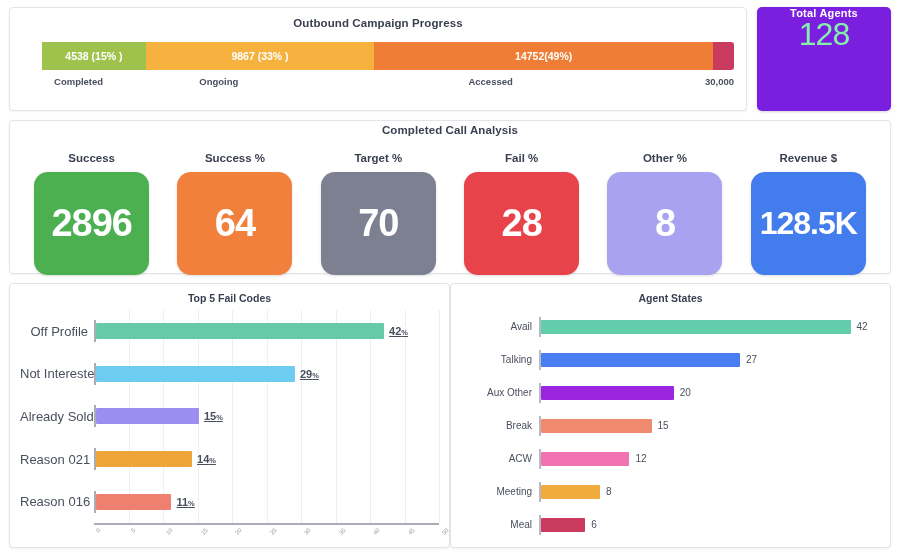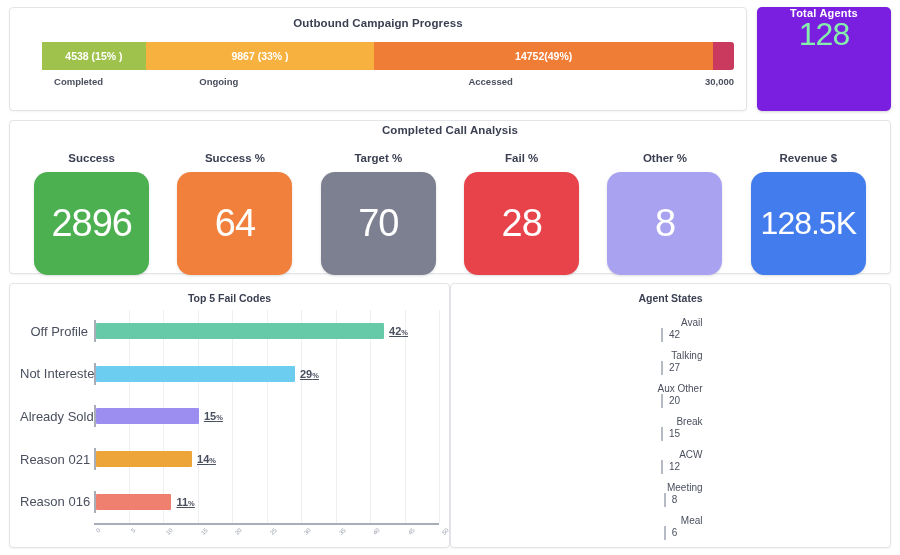--- a/index.html
+++ b/index.html
@@ -88,21 +88,21 @@
   .kpi { display: flex; flex-direction: column; align-items: center; width: 132px; }
   .kpi-label {
     font-size: 11.5px; font-weight: 700; color: #3a3f51;
     margin-bottom: 8px; white-space: nowrap;
   }
   .kpi-box {
     width: 115px; height: 103px;
     border-radius: 14px;
     display: flex; align-items: center; justify-content: center;
     color: #ffffff;
-    font-size: 38px; font-weight: 400;
+    font-size: 38px; font-weight: 700;
     letter-spacing: -1px;
     box-shadow: 0 1px 3px rgba(0,0,0,0.13);
   }
   .kpi-box.sm { font-size: 32px; }
 
   
   .row3 { display: flex; flex: 1; }
   .chart-panel { flex: 1; padding: 8px 10px 4px 10px; display: flex; flex-direction: column; }
   .chart-title {
     text-align: center; font-size: 10.5px; font-weight: 700; color: #3a3f51;
@@ -130,21 +130,21 @@
 
   .xaxis { height: 20px; position: relative; margin-left: 74px; border-top: 2px solid #a9adb8; }
   .xtick {
     position: absolute; top: 2px;
     font-size: 6px; color: #9aa0ad;
     transform: rotate(-45deg); transform-origin: top right;
     white-space: nowrap;
   }
 
   .agent-rows { flex: 1; display: flex; flex-direction: column; justify-content: space-around; padding-bottom: 2px; }
-  .agent-row { display: flex; align-items: center; height: 20px; flex-direction: column; }
+  .agent-row { display: flex; align-items: center; height: 20px; }
   .agent-cat {
     width: 78px; font-size: 10px; color: #4a4f5e; text-align: right;
     padding-right: 7px; white-space: nowrap;
   }
   .agent-track { flex: 1; position: relative; height: 100%; border-left: 2px solid #b6bac4; display: flex; align-items: center; }
   .agent-fill { height: 14px; border-radius: 1px; }
   .agent-val { font-size: 10px; color: #4a4f5e; margin-left: 6px; font-weight: 500; }
 </style>
 </head>
 <body>

